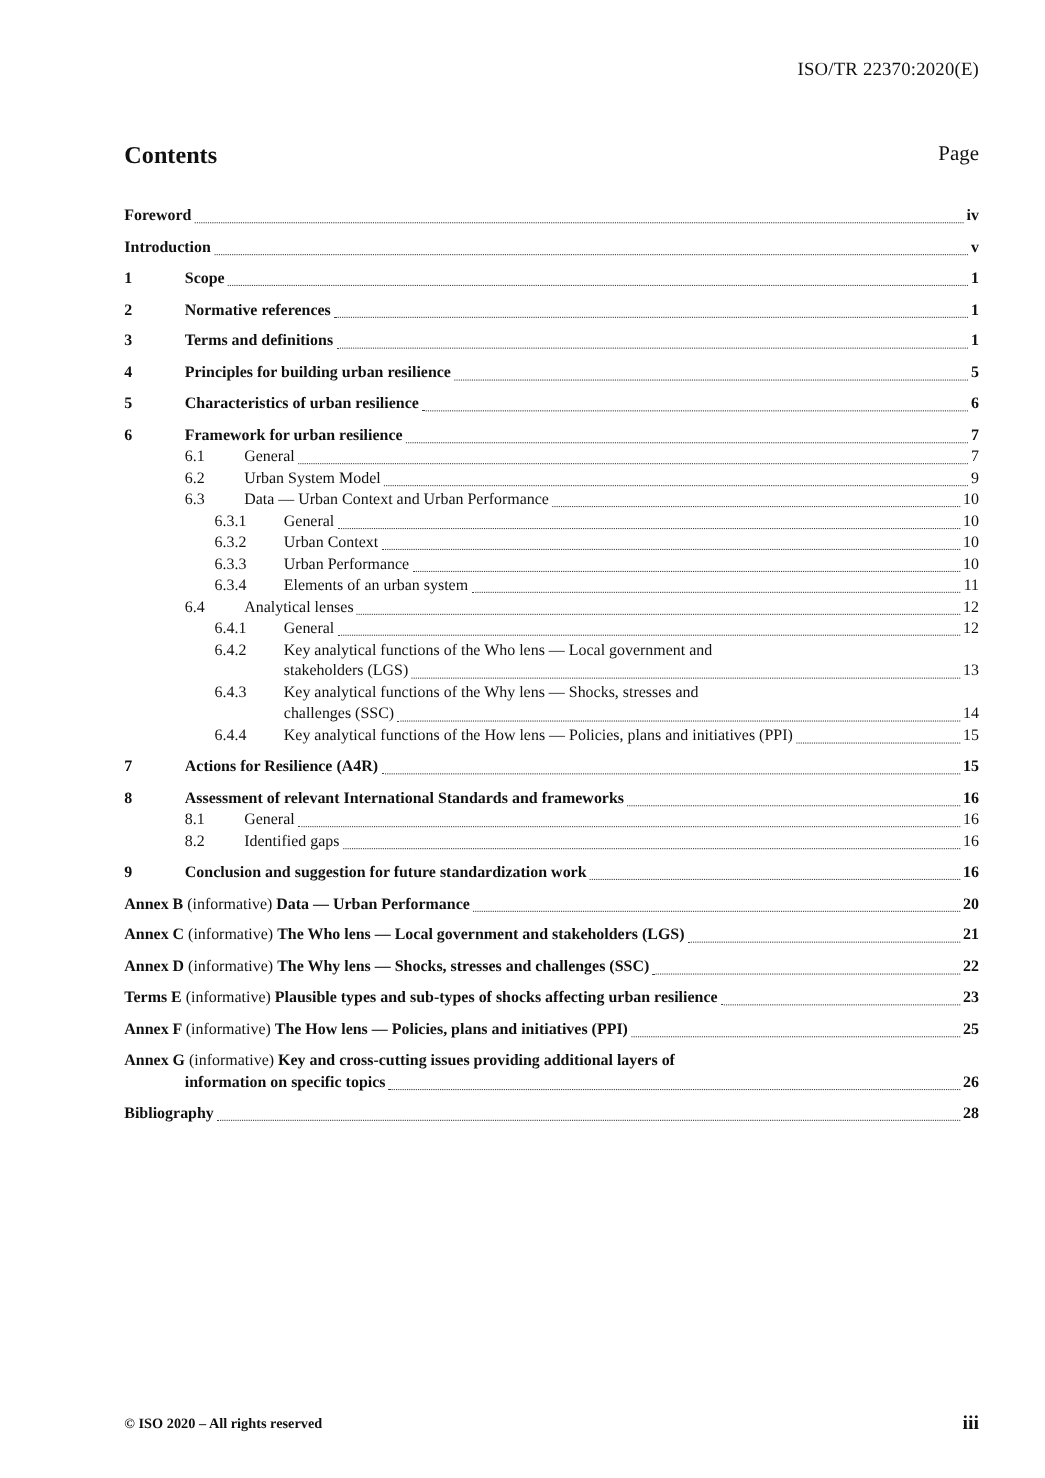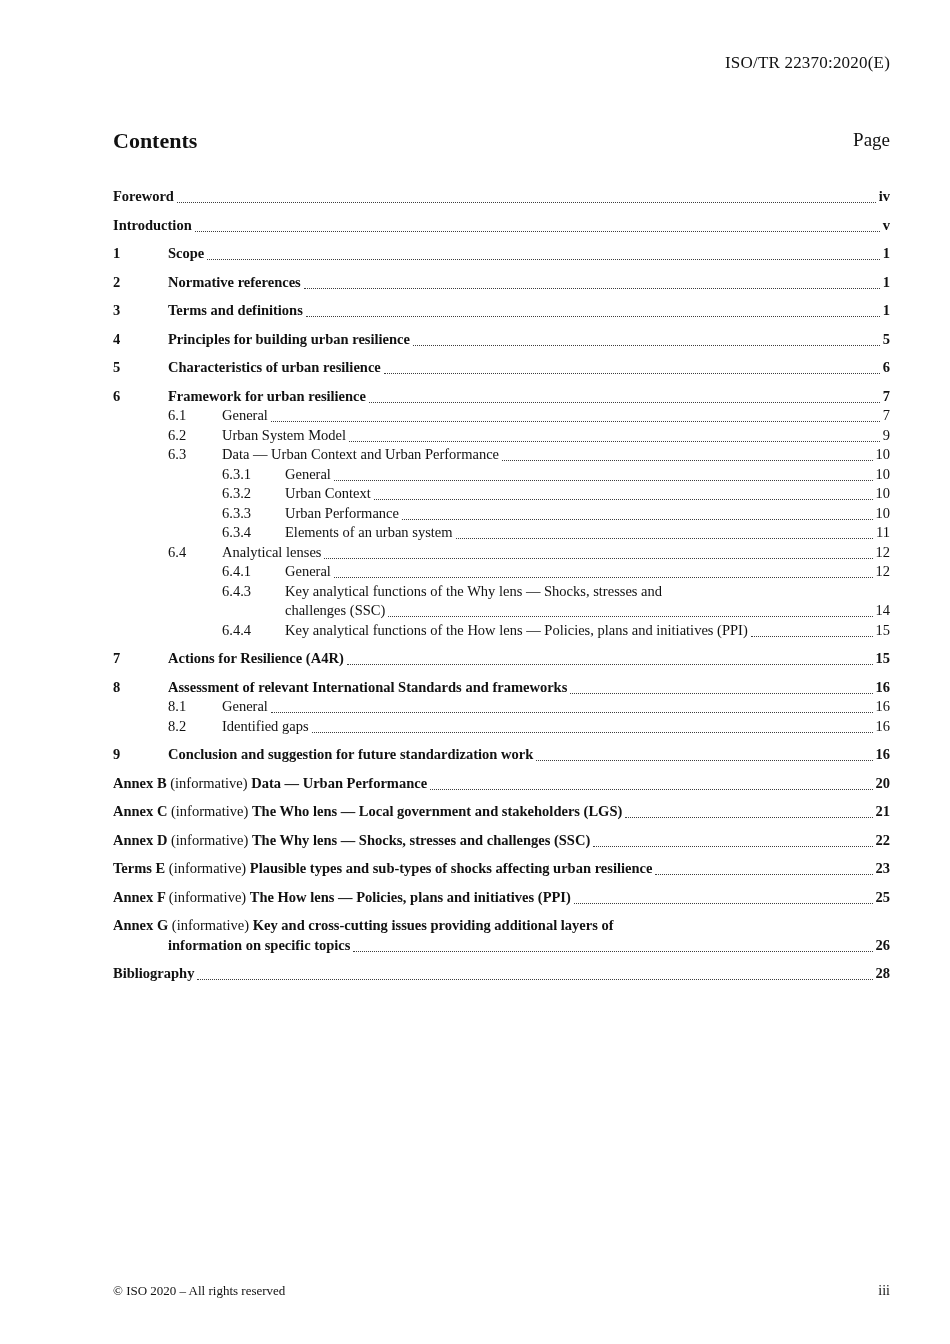--- a/index.html
+++ b/index.html
@@ -23,37 +23,37 @@
   .page-label { font-size: 19px; padding-bottom: 3px; }
   .toc {
     position: absolute; top: 178px; left: 113px; right: 60px;
     font-size: 14.5px; line-height: 19.5px;
   }
   .row { display: flex; }
   .row.lg { margin-top: 9px; }
   .num { flex: 0 0 auto; }
   .lvl1 .num { width: 55px; }
   .lvl2 .num { margin-left: 55px; width: 54px; font-family: Liberation Serif, serif; }
-  .lvl3 .num { margin-left: 109px; width: 63px; }
+  .lvl3 .num { margin-left: 82px; width: 63px; }
   .body { flex: 1 1 auto; min-width: 0; }
   .lastline { display: flex; }
   .ttl { flex: 0 1 auto; }
   .leader { flex: 1 1 auto; min-width: 8px; position: relative; }
   .leader::after {
     content: ""; position: absolute; left: 3px; right: 3px; bottom: 3.5px;
     border-bottom: 1.4px dotted #3d3d3d;
   }
   .pg { flex: 0 0 auto; font-family: Liberation Serif, serif; }
   .b { font-weight: 700; }
   .footer {
     position: absolute; top: 1283px; left: 113px; right: 60px;
-    display: flex; justify-content: space-between; align-items: center;
+    display: flex; justify-content: space-between; align-items: center; font-weight: bold;
   }
   .footer-copy { font-size: 13px; }
-  .footer-page { font-size: 14px; }
+  .footer-page { font-size: 18px; }
 </style>
 </head>
 <body>
 
 <div class="doc-ref">ISO/TR 22370:2020(E)</div>
 
 <div class="contents-head">
   <div class="contents-title">Contents</div>
   <div class="page-label">Page</div>
 </div>
@@ -221,20 +221,31 @@
       <span class="num">6.4.1</span>
       <div class="body">
         <div class="lastline">
           <span class="ttl"><span>General</span></span>
           <span class="leader"></span>
           <span class="pg">12</span>
         </div>
       </div>
     </div>
     <div class="row lvl3 sm">
+      <span class="num">6.4.2</span>
+      <div class="body">
+        <div class="contline"><span class="ttl"><span>Key analytical functions of the Who lens — Local government and</span></span></div>
+        <div class="lastline">
+          <span class="ttl"><span>stakeholders (LGS)</span></span>
+          <span class="leader"></span>
+          <span class="pg">13</span>
+        </div>
+      </div>
+    </div>
+    <div class="row lvl3 sm">
       <span class="num">6.4.3</span>
       <div class="body">
         <div class="contline"><span class="ttl"><span>Key analytical functions of the Why lens — Shocks, stresses and</span></span></div>
         <div class="lastline">
           <span class="ttl"><span>challenges (SSC)</span></span>
           <span class="leader"></span>
           <span class="pg">14</span>
         </div>
       </div>
     </div>

